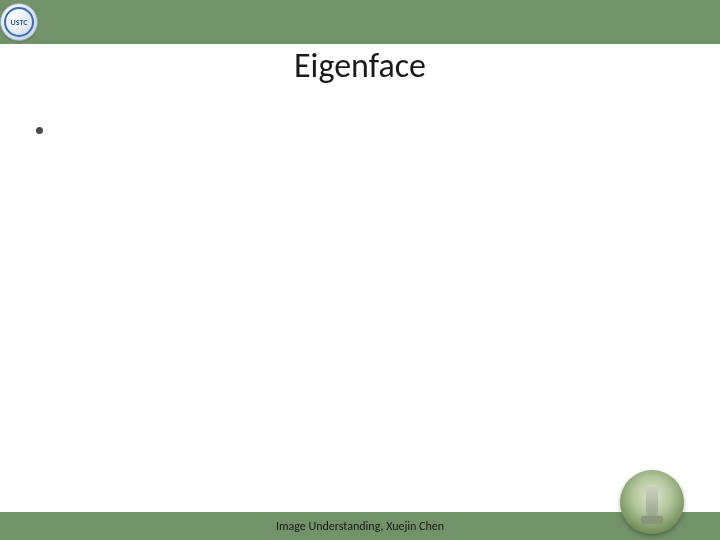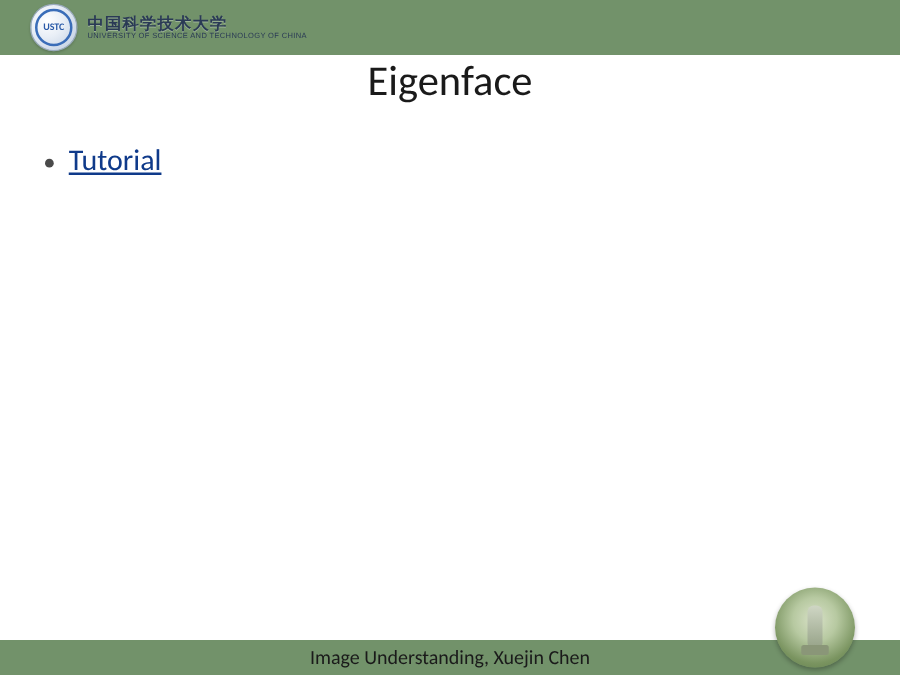--- a/index.html
+++ b/index.html
@@ -10,21 +10,21 @@
     font-family: "Calibri", "Segoe UI", Arial, sans-serif;
     position: relative;
     overflow: hidden;
   }
   .top-bar {
     width: 100%;
     height: 44px;
     background: #72926a;
     display: flex;
     align-items: center;
-    padding-left: 24px;
+    padding-left: 0;
   }
   .logo-circle {
     width: 38px;
     height: 38px;
     border-radius: 50%;
     background: radial-gradient(circle at 35% 35%, #fff 0%, #e8eef6 40%, #b8c8dd 100%);
     border: 1px solid #9ab;
     display: flex;
     align-items: center;
     justify-content: center;
@@ -103,21 +103,21 @@
     left: 0;
     bottom: 0;
     width: 100%;
     height: 28px;
     background: #72926a;
     display: flex;
     align-items: center;
     justify-content: center;
   }
   .footer-text {
-    font-size: 16px;
+    font-size: 12px;
     color: #1a1a1a;
     font-family: "Calibri", Arial, sans-serif;
   }
   .statue-circle {
     position: absolute;
     right: 36px;
     bottom: 6px;
     width: 64px;
     height: 64px;
     border-radius: 50%;
@@ -145,34 +145,29 @@
   }
 </style>
 </head>
 <body>
 
 <div class="top-bar">
   <div class="logo-circle">
     <div class="logo-ring"></div>
     <div class="logo-inner">USTC</div>
   </div>
-  <div class="uni-text">
-    <div class="uni-zh">中国科学技术大学</div>
-    <div class="uni-en">UNIVERSITY OF SCIENCE AND TECHNOLOGY OF CHINA</div>
-  </div>
 </div>
 
 <div class="title-area">
   <h1 class="slide-title">Eigenface</h1>
 </div>
 
 <div class="content">
   <div class="bullet-row">
     <span class="bullet-dot"></span>
-    <a href="#" class="bullet-link">Tutorial</a>
   </div>
 </div>
 
 <div class="bottom-bar">
   <span class="footer-text">Image Understanding, Xuejin Chen</span>
 </div>
 
 <div class="statue-circle"></div>
 
 </body></html>

